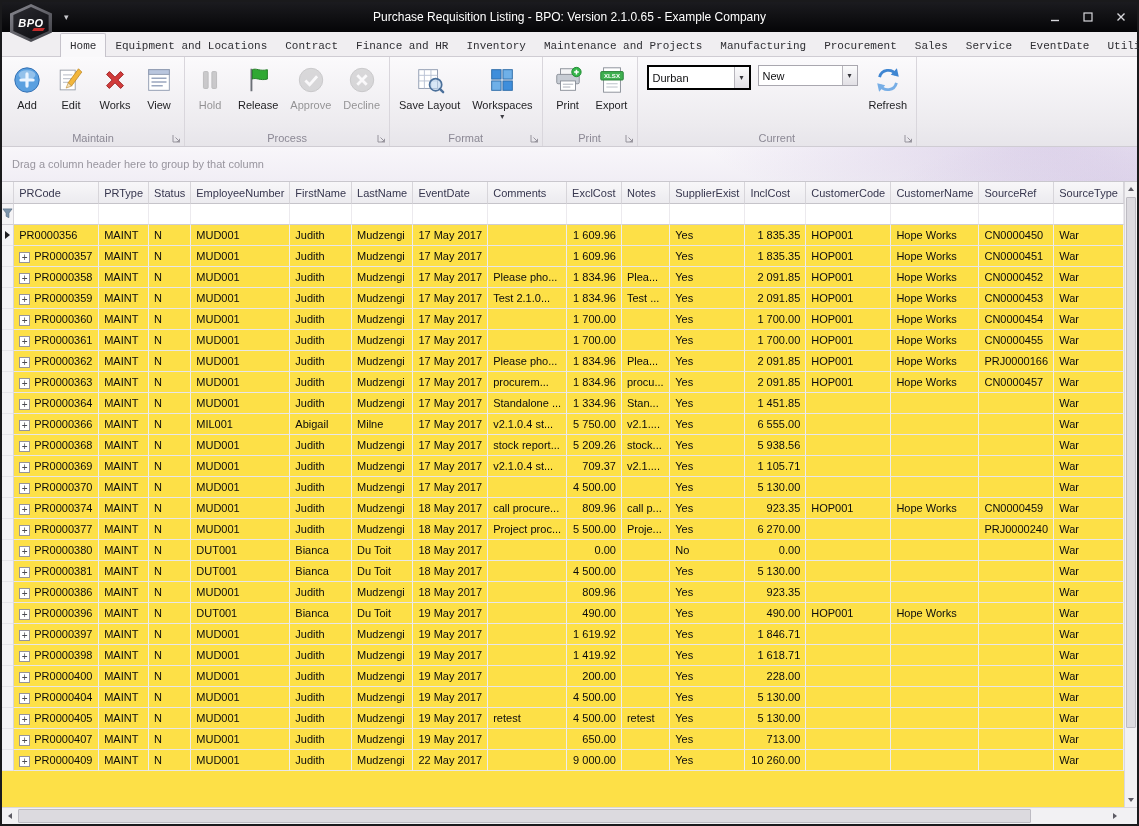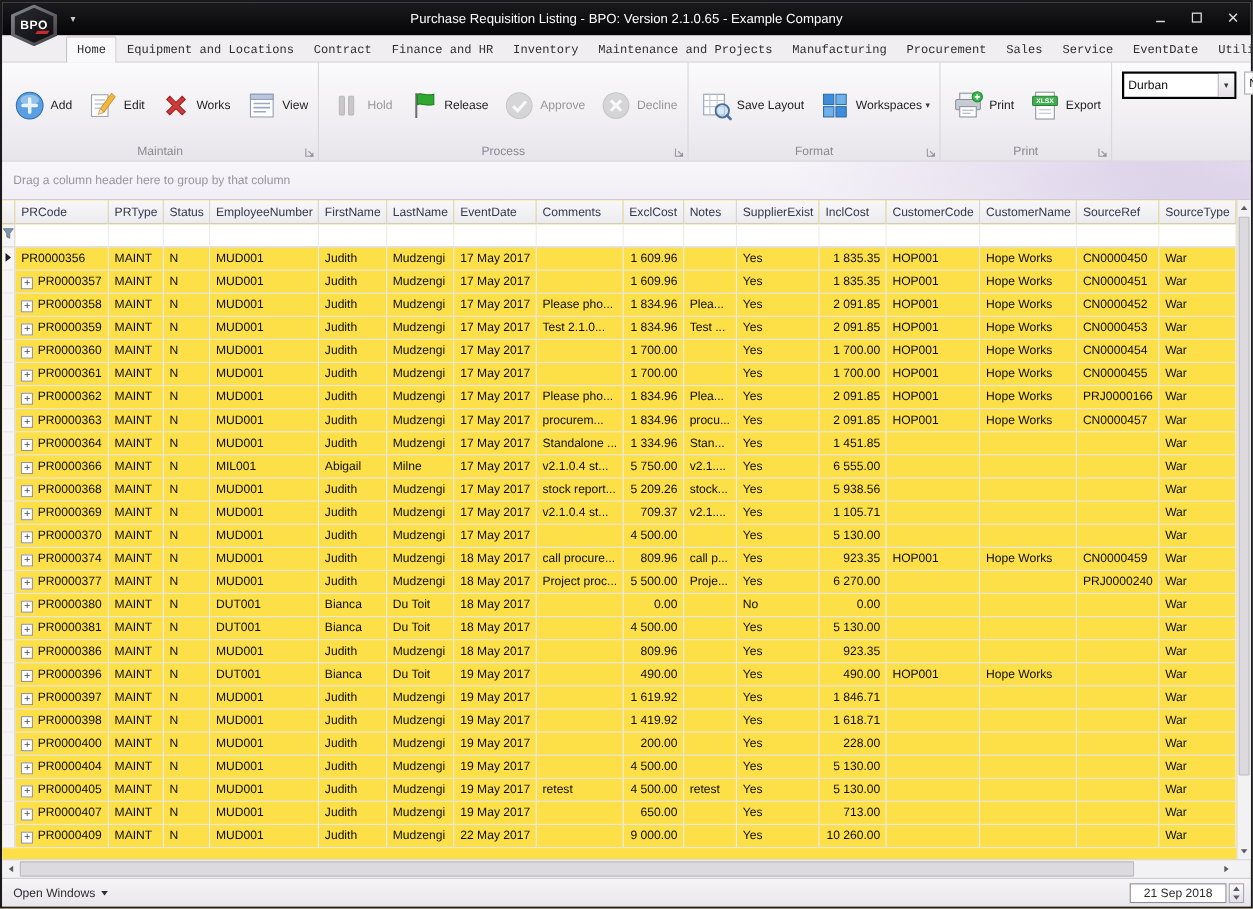--- a/index.html
+++ b/index.html
@@ -10,21 +10,21 @@
             display:flex; flex-direction:column; position:relative; }
 
   
   .titlebar { height:30px; background:linear-gradient(#1b1b1f,#050507); position:relative;
               display:flex; align-items:center; flex-shrink:0; }
   .logo-wrap { position:absolute; top:2px; left:8px; width:42px; height:38px; z-index:50; }
   .hex-outer { width:100%; height:100%; clip-path:polygon(50% 0,100% 25%,100% 75%,50% 100%,0 75%,0 25%);
                background:linear-gradient(145deg,#8a8a92,#3a3a40); display:flex; align-items:center; justify-content:center; }
   .hex-inner { width:84%; height:84%; clip-path:polygon(50% 0,100% 25%,100% 75%,50% 100%,0 75%,0 25%);
                background:linear-gradient(145deg,#2a2a30,#0c0c10); display:flex; align-items:center; justify-content:center; position:relative; }
-  .logo-text { color:#fff; font-size:11px; font-weight:bold; letter-spacing:.5px; }
+  .logo-text { color:#fff; font-size:11px; font-weight:bold; font-style:italic; letter-spacing:.5px; }
   .logo-red { position:absolute; bottom:8px; right:5px; width:11px; height:3px; background:#c42b2b; transform:skewX(-32deg); }
   .qat-arrow { color:#c9c9ce; font-size:9px; margin-left:62px; }
   .tb-title { position:absolute; left:50%; transform:translateX(-50%); color:#ffffff; font-size:12px; white-space:nowrap; }
   .title-controls { margin-left:auto; display:flex; height:100%; }
   .tw-btn { width:33px; height:100%; display:flex; align-items:center; justify-content:center; color:#d8d8dc; }
 
   
   .ribbon-tabs { height:25px; background:#f0eef1; display:flex; align-items:flex-end;
                  padding-left:58px; border-bottom:1px solid #cfccd3; flex-shrink:0; }
   .tabs-list { display:flex; align-items:flex-end; height:100%; }
@@ -33,21 +33,21 @@
   .rtab.selected { background:#f9f8fa; border:1px solid #c6c3cb; border-bottom:none; height:24px;
                    margin-bottom:-1px; z-index:2; border-radius:2px 2px 0 0; }
   .child-controls { margin-left:auto; display:flex; align-items:center; gap:15px; padding:0 10px 5px 0; color:#4e4b54; }
   .cw-btn { display:flex; align-items:center; }
 
   
   .ribbon-body { height:90px; background:linear-gradient(#fbfafc,#edebef 75%,#e7e5ea);
                  display:flex; flex-shrink:0; border-bottom:1px solid #cfccd3; }
   .rgroup { display:flex; flex-direction:column; border-right:1px solid #d9d6dc; }
   .rgroup-items { flex:1; display:flex; align-items:stretch; padding:3px 3px 0; }
-  .bigbtn { min-width:42px; display:flex; flex-direction:row; align-items:center; padding:3px 5px 2px;
+  .bigbtn { min-width:42px; display:flex; flex-direction:column; align-items:center; padding:3px 5px 2px;
             gap:3px; font-size:11px; color:#1d1d20; border:1px solid transparent; border-radius:2px; white-space:nowrap; }
   .bigbtn .icn { width:32px; height:32px; display:flex; align-items:center; justify-content:center; }
   .bigbtn.disabled { opacity:.45; filter:grayscale(.9); }
   .blbl { line-height:12px; }
   .ddarrow { font-size:8px; color:#3c3c42; line-height:5px; }
   .rgroup-caption { height:16px; position:relative; display:flex; align-items:center; justify-content:center;
                     font-size:11px; color:#8b8894; }
   .launcher { position:absolute; right:3px; bottom:3px; width:9px; height:9px; display:flex; }
   .combo-stack { display:flex; flex-direction:row; gap:7px; padding:5px 5px 0 6px; }
   .combo { width:100px; height:21px; background:#fff; border:1px solid #a9a7af; display:flex;
@@ -985,33 +985,14 @@
       </div>
     <div class="hs-track">
       <div class="hs-thumb"></div>
     </div>
     <div class="hs-btn">
         <span class="tri-right"></span>
       </div>
     <div class="hs-corner"></div>
   </div>
 
-  <div class="statusbar">
-    <div class="ow-btn">
-      <span>Open Windows</span>
-      <span class="ow-arrow"></span>
-    </div>
-    <div class="sb-right">
-      <div class="date-editor">
-        <span>21 Sep 2018</span>
-      </div>
-      <div class="spinner">
-        <div class="sp">
-            <span class="tri-up"></span>
-          </div>
-        <div class="sp">
-            <span class="tri-down"></span>
-          </div>
-      </div>
-    </div>
-  </div>
 
 </div>
 
 </body></html>

